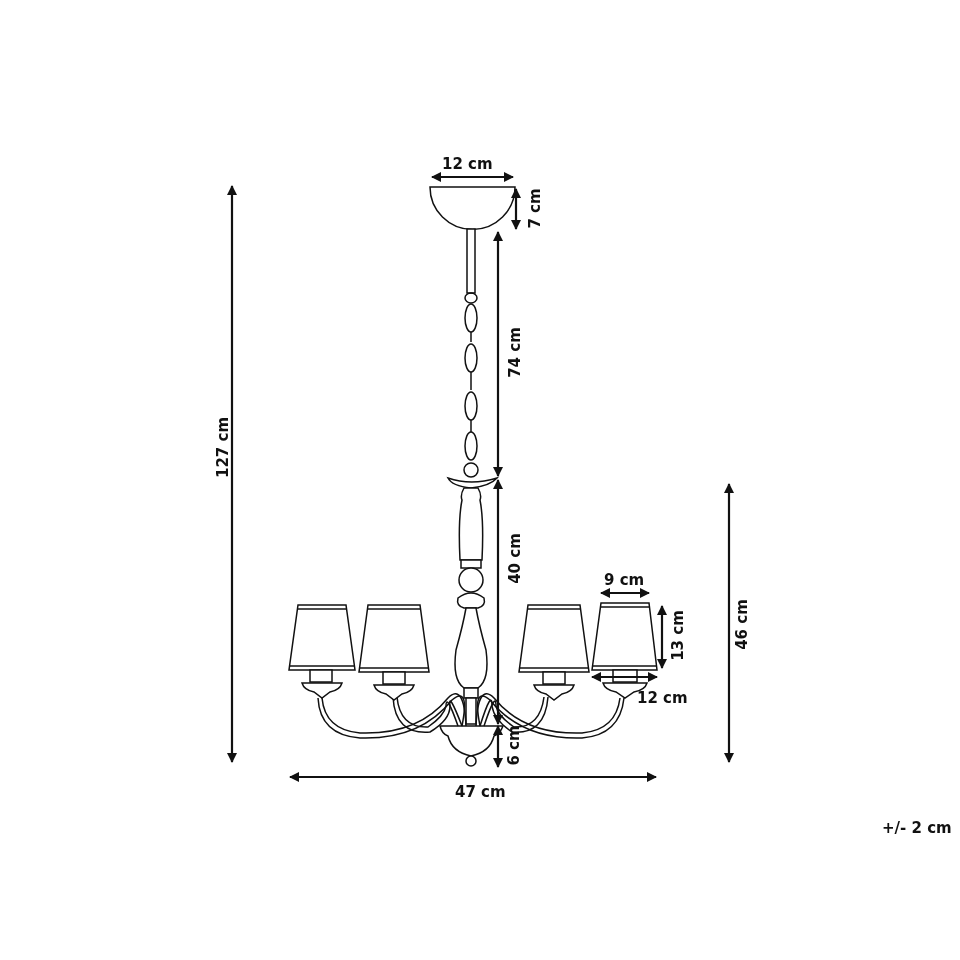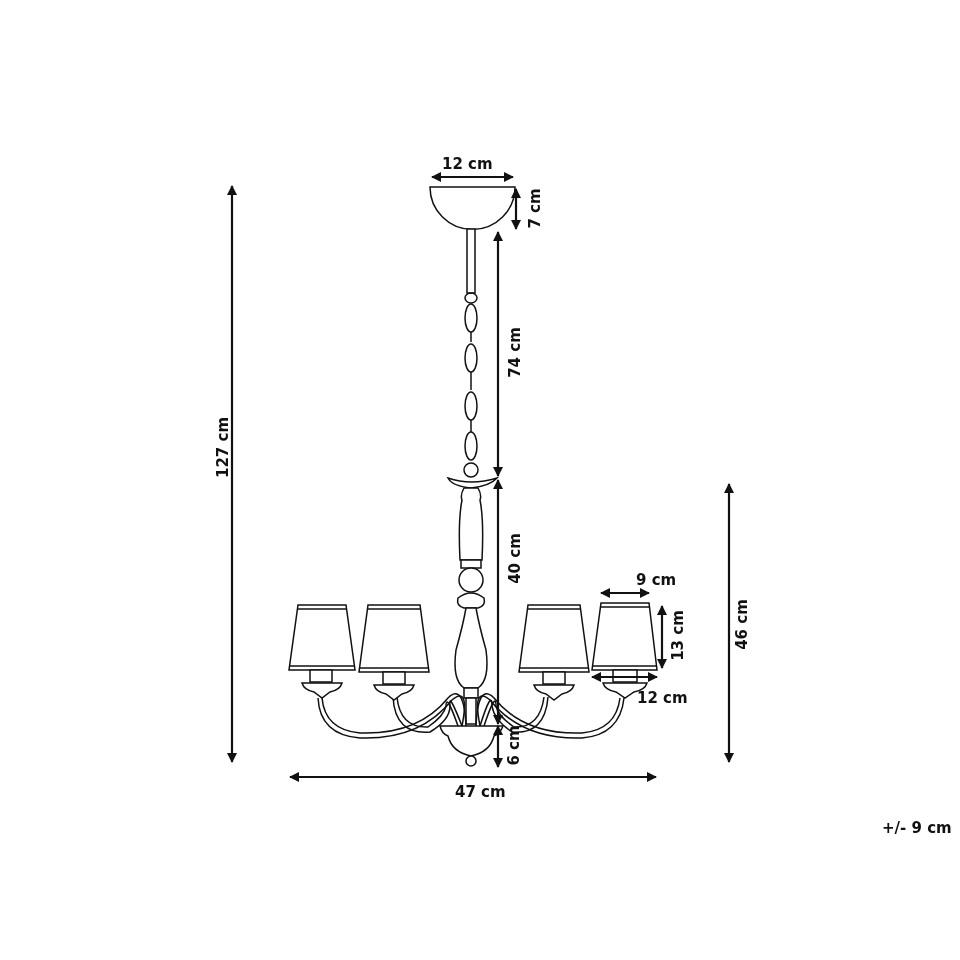--- a/index.html
+++ b/index.html
@@ -104,16 +104,16 @@
 </svg>
 
 <div class="lbl vert" style="left:192px; top:440px; width:62px; text-align:center;">127 cm</div>
 <div class="lbl" style="left:442px; top:157px;">12 cm</div>
 <div class="lbl vert" style="left:513px; top:201px; width:44px; text-align:center;">7 cm</div>
 <div class="lbl vert" style="left:487px; top:345px; width:56px; text-align:center;">74 cm</div>
 <div class="lbl vert" style="left:487px; top:551px; width:56px; text-align:center;">40 cm</div>
 <div class="lbl vert" style="left:492px; top:738px; width:44px; text-align:center;">6 cm</div>
 <div class="lbl vert" style="left:714px; top:617px; width:56px; text-align:center;">46 cm</div>
 <div class="lbl" style="left:455px; top:785px;">47 cm</div>
-<div class="lbl" style="left:604px; top:573px;margin-left:32px;">9 cm</div>
+<div class="lbl" style="left:604px; top:573px;">9 cm</div>
 <div class="lbl vert" style="left:650px; top:628px; width:56px; text-align:center;">13 cm</div>
 <div class="lbl" style="left:637px; top:691px;">12 cm</div>
-<div class="lbl" style="left:882px; top:821px;">+/- 9 cm</div>
+<div class="lbl" style="left:882px; top:821px;">+/- 2 cm</div>
 
 </body></html>

